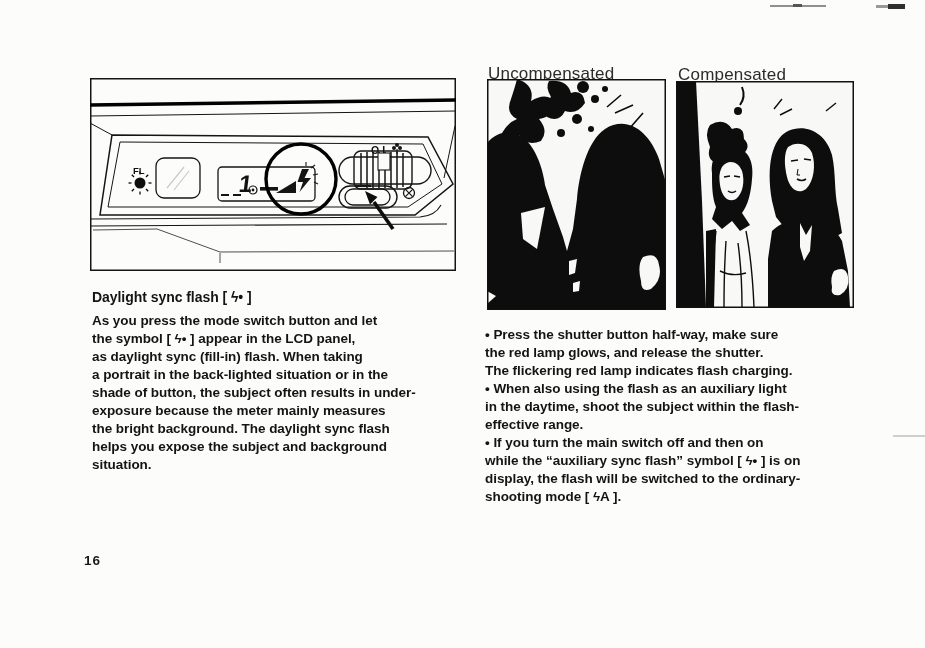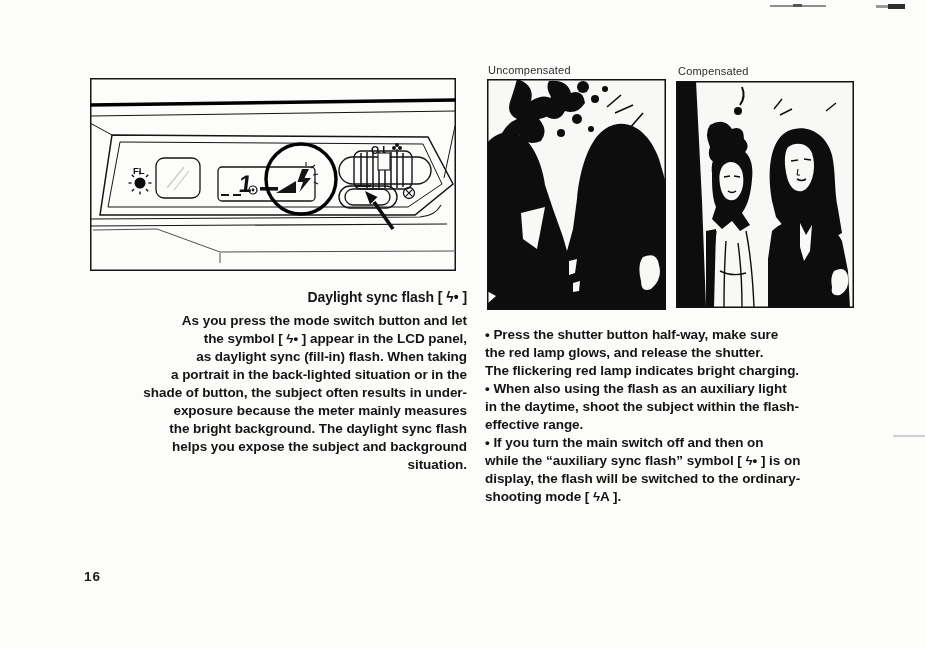--- a/index.html
+++ b/index.html
@@ -21,37 +21,37 @@
   .a2{left:876px;top:5px;width:13px;height:2.5px;background:#9a9a9a;}
   .a2b{left:888px;top:4px;width:17px;height:4.5px;background:#2e2e2e;}
   .a3{left:893px;top:435px;width:32px;height:1.5px;background:#cfcfcf;}
   
   .diagram{position:absolute;left:90px;top:78px;width:366px;height:193px;margin:0;}
   .photo{position:absolute;margin:0;}
   .photo-left{left:487px;top:79px;width:179px;height:231px;}
   .photo-right{left:676px;top:81px;width:178px;height:227px;}
   .caption{
     position:absolute;
-    font-size:11px;font-weight:400;color:#2c2c2c;letter-spacing:.2px;
+    font-size:17px;font-weight:400;color:#2c2c2c;letter-spacing:.2px;
   }
   .cap-left{left:488px;top:64px;}
   .cap-right{left:678px;top:65px;}
   svg{display:block;width:100%;height:100%;}
   svg text{font-family:"Liberation Sans","DejaVu Sans",sans-serif;fill:#111;}
   
   .col{position:absolute;font-size:13.5px;font-weight:700;letter-spacing:-.05px;color:#141414;}
   .col .text-line{height:18px;line-height:18px;white-space:nowrap;}
-  .col-left{left:92px;top:288px;width:375px;text-align:right;}
+  .col-left{left:92px;top:288px;width:375px;}
   .col-left .heading{
     font-size:14px;font-weight:700;height:19px;line-height:19px;margin:0 0 5px 0;white-space:nowrap;
   }
   .col-right{left:485px;top:326px;width:410px;}
   .pagenum{
     position:absolute;left:84px;top:553px;
-    font-size:13.5px;font-weight:600;color:#1a1a1a;letter-spacing:1px;margin-top:16px;
+    font-size:13.5px;font-weight:600;color:#1a1a1a;letter-spacing:1px;
   }
 </style>
 </head>
 <body>
 
 <div class="page">
 
   <div class="artifact a1"></div>
   <div class="artifact a1b"></div>
   <div class="artifact a2"></div>
@@ -251,21 +251,21 @@
         <div class="text-line">the bright background. The daylight sync flash</div>
         <div class="text-line">helps you expose the subject and background</div>
         <div class="text-line">situation.</div>
       </div>
   </section>
 
   <section class="col col-right">
     <div class="body">
         <div class="text-line">• Press the shutter button half-way, make sure</div>
         <div class="text-line">the red lamp glows, and release the shutter.</div>
-        <div class="text-line">The flickering red lamp indicates bright charging.</div>
+        <div class="text-line">The flickering red lamp indicates flash charging.</div>
         <div class="text-line">• When also using the flash as an auxiliary light</div>
         <div class="text-line">in the daytime, shoot the subject within the flash-</div>
         <div class="text-line">effective range.</div>
         <div class="text-line">• If you turn the main switch off and then on</div>
         <div class="text-line">while the “auxiliary sync flash” symbol [ ϟ• ] is on</div>
         <div class="text-line">display, the flash will be switched to the ordinary-</div>
         <div class="text-line">shooting mode [ ϟA ].</div>
       </div>
   </section>
 

